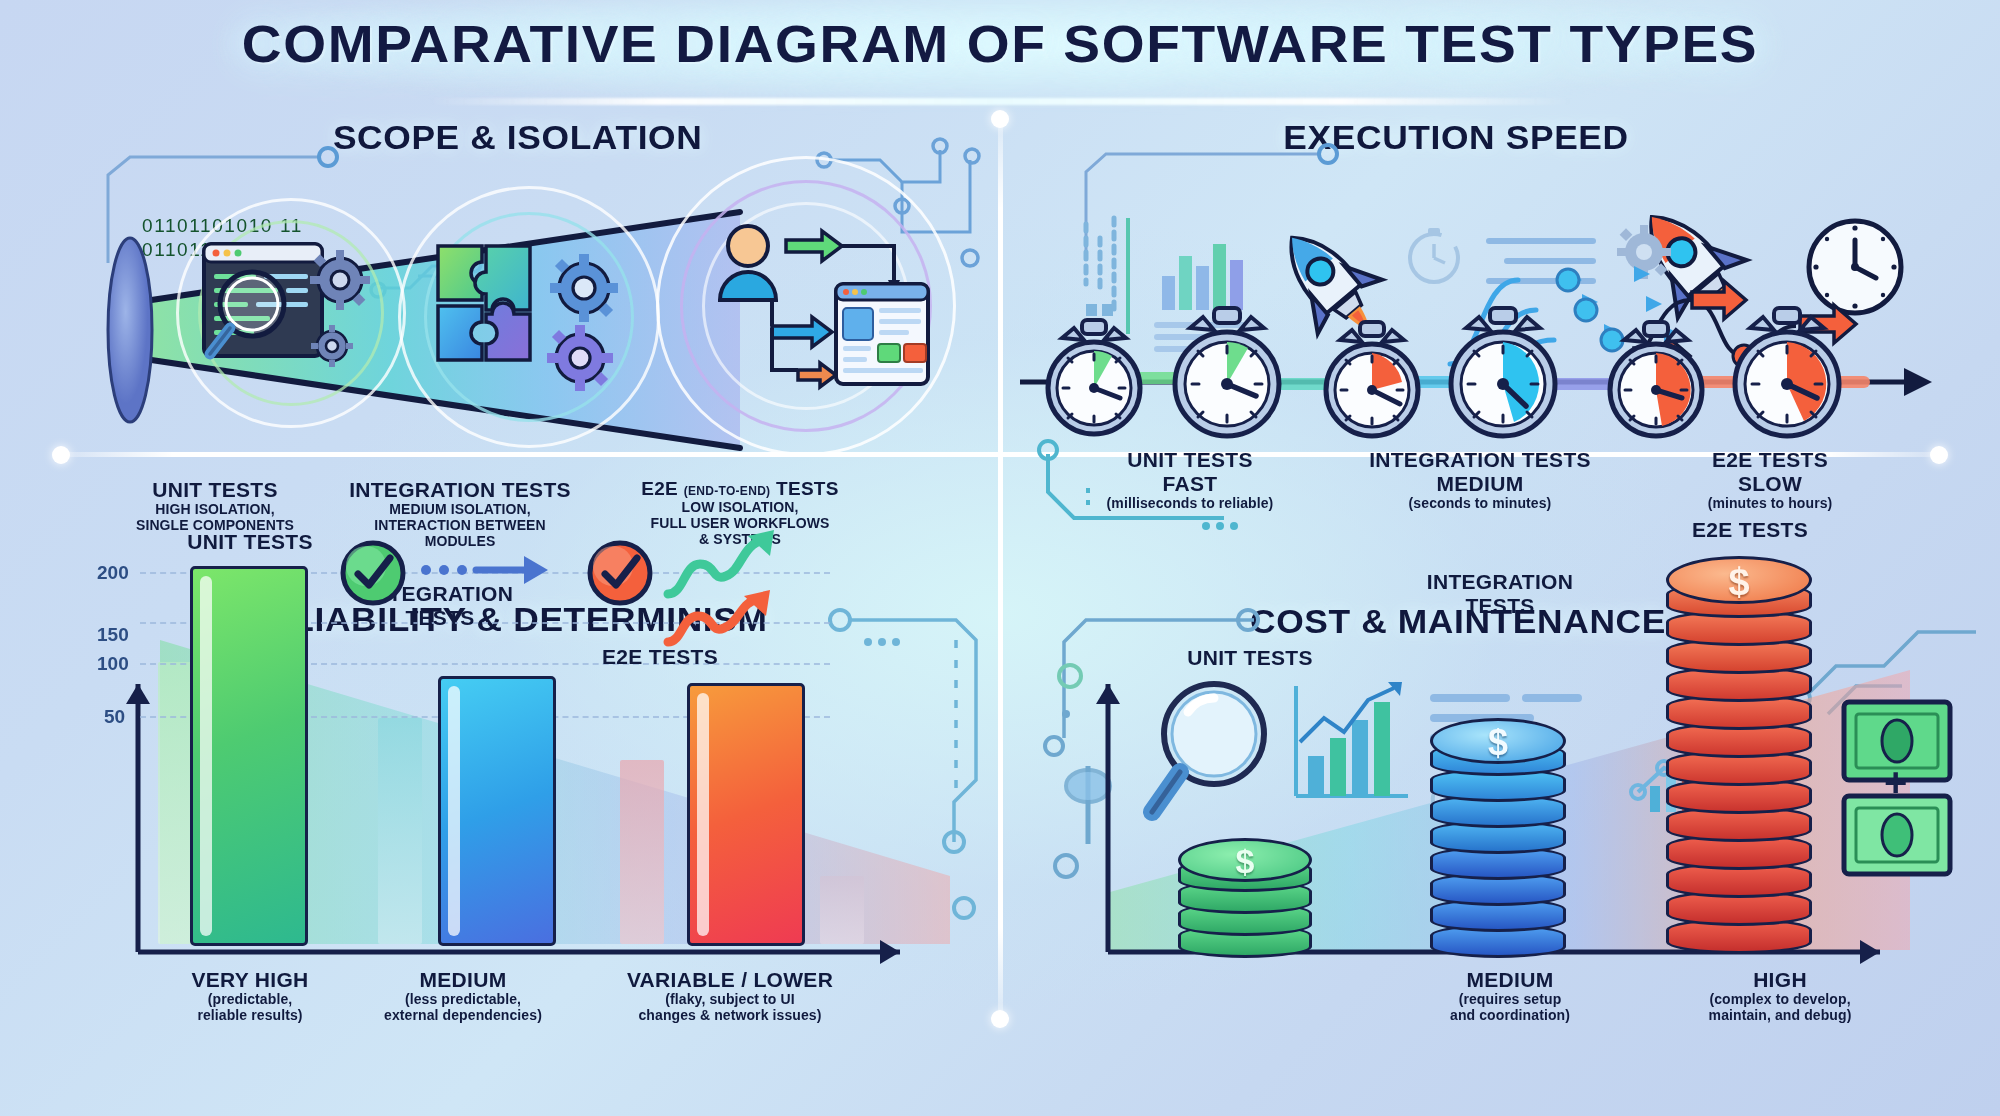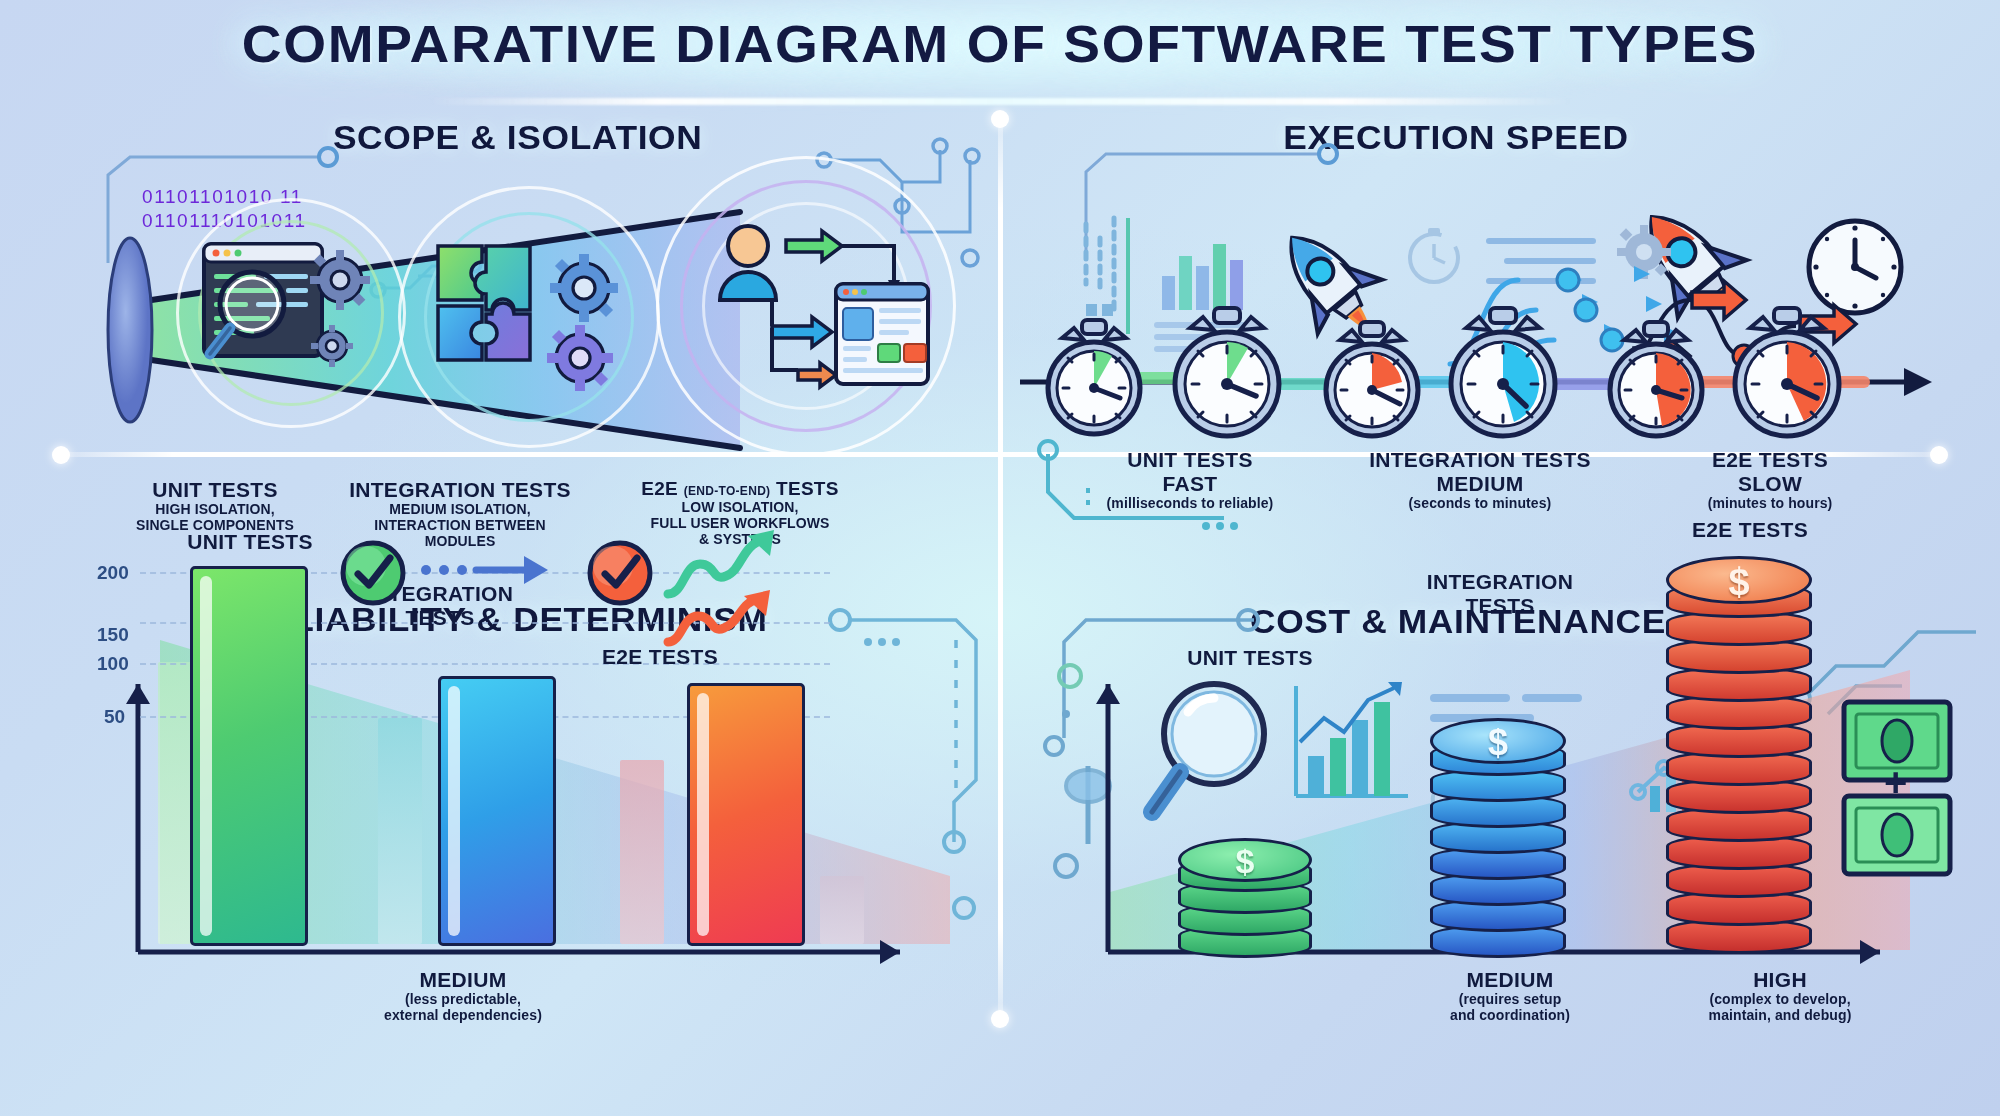--- a/index.html
+++ b/index.html
@@ -57,21 +57,21 @@
 
   
   .lbl { text-align: center; color: #101a3e; line-height: 1.14; }
   .lbl .t { font-size: 21px; font-weight: bold; letter-spacing: .3px; white-space: nowrap; }
   .lbl .t.sm { font-size: 19px; }
   .lbl .s { font-size: 14px; font-weight: bold; letter-spacing: .1px; }
   .lbl.mix .t .small { font-size: 12px; }
   .ring { border-radius: 50%; border: 3px solid rgba(255,255,255,0.75); }
 
   
-  .binary { color: #6d28d9; font-size: 19px; letter-spacing: 1.6px; font-family: "Liberation Sans", sans-serif; white-space: nowrap; }
+  .binary { color: #14532d; font-size: 19px; letter-spacing: 1.6px; font-family: "Liberation Sans", sans-serif; white-space: nowrap; margin-top: 29px; }
 
   
   .gridline { height: 0; border-top: 2px dashed #9cb8dd; opacity: .75; }
   .axislabel { color: #2d4e84; font-size: 19px; font-weight: bold; }
   .bar { border: 3px solid #16204a; border-radius: 5px; position: absolute; }
   .bar .gloss {
     position: absolute; left: 7px; top: 7px; width: 12px; bottom: 7px;
     background: rgba(255,255,255,0.72); border-radius: 6px;
   }
   .ghostbar { position: absolute; border-radius: 2px; }
@@ -693,24 +693,34 @@
   </svg>
   <svg class="abs" style="left:660px;top:528px;" width="130" height="80">
     <path d="M8,66 C24,66 24,36 40,36 C56,36 52,54 66,48 C82,42 82,16 104,12" fill="none" stroke="#3fc99a" stroke-width="9" stroke-linecap="round"></path>
     <path d="M88,8 l26,-6 l-4,26 z" fill="#3fc99a"></path>
   </svg>
   <svg class="abs" style="left:660px;top:588px;" width="130" height="72">
     <path d="M8,54 C22,54 22,28 38,28 C54,28 50,46 64,40 C80,34 80,14 100,10" fill="none" stroke="#f4603c" stroke-width="9" stroke-linecap="round"></path>
     <path d="M84,8 l26,-6 l-4,26 z" fill="#f4603c"></path>
   </svg>
 
+  <div class="abs lbl" style="left:140px;top:968px;width:220px;">
+    <div class="t">VERY HIGH</div>
+    <div class="s">(predictable,</div>
+    <div class="s">reliable results)</div>
+  </div>
   <div class="abs lbl" style="left:338px;top:968px;width:250px;">
     <div class="t">MEDIUM</div>
     <div class="s">(less predictable,</div>
     <div class="s">external dependencies)</div>
+  </div>
+  <div class="abs lbl" style="left:580px;top:968px;width:300px;">
+    <div class="t">VARIABLE / LOWER</div>
+    <div class="s">(flaky, subject to UI</div>
+    <div class="s">changes &amp; network issues)</div>
   </div>
 
   <div class="abs qheading" style="left:1258px;top:602px;">COST &amp; MAINTENANCE</div>
 
   <svg class="abs" style="left:1036px;top:598px;" width="180" height="330">
     <path d="M28,140 v-96 l22,-22 h168" fill="none" stroke="#6fa8cf" stroke-width="3.5"></path>
     <circle cx="212" cy="22" r="10" fill="none" stroke="#6fa8cf" stroke-width="4"></circle>
     <circle cx="34" cy="78" r="11" fill="none" stroke="#74cbb4" stroke-width="4"></circle>
     <circle cx="18" cy="148" r="9" fill="none" stroke="#6fa8cf" stroke-width="4"></circle>
     <path d="M52,168 v78" fill="none" stroke="#6fa8cf" stroke-width="5"></path>

